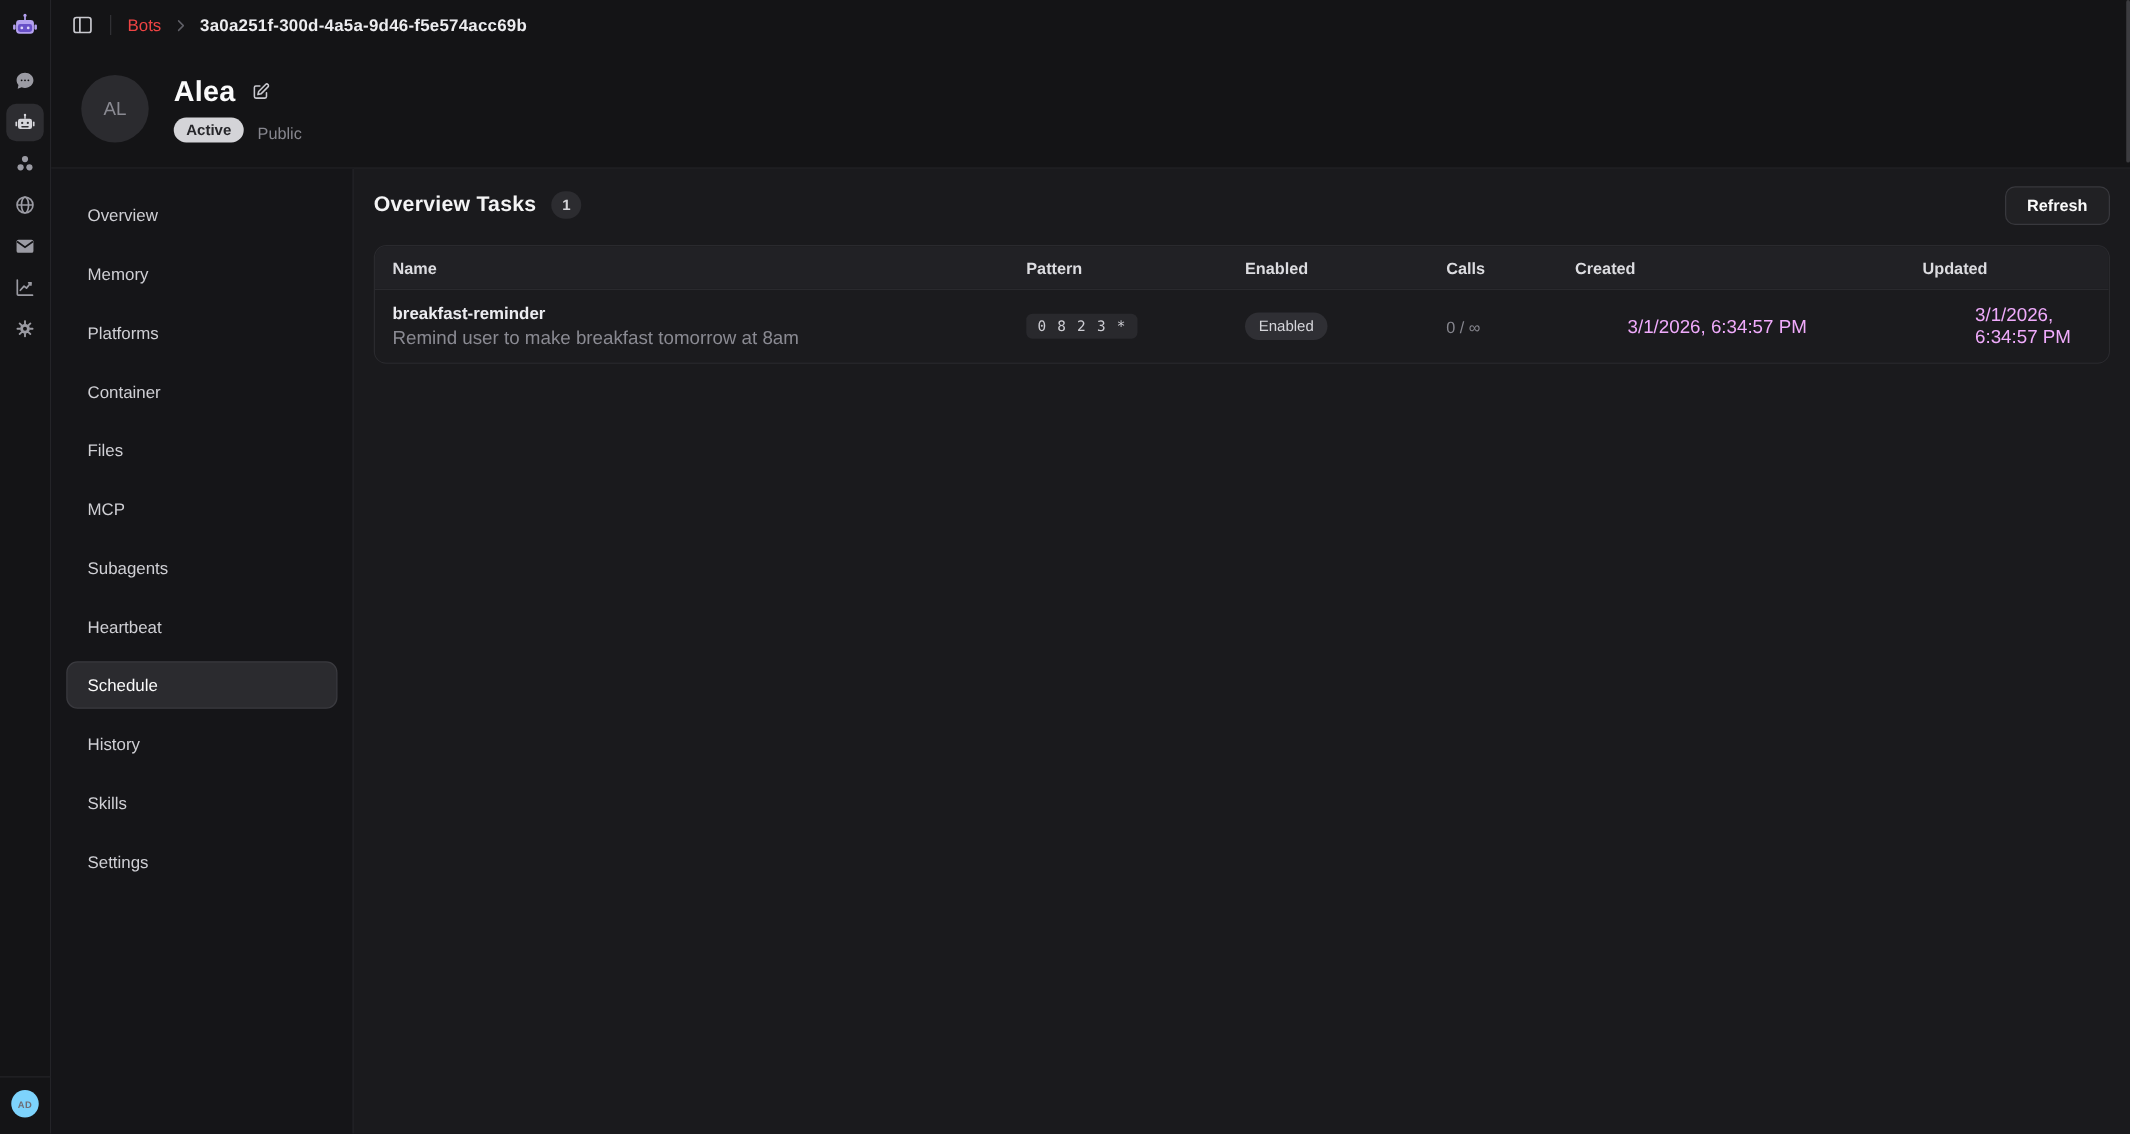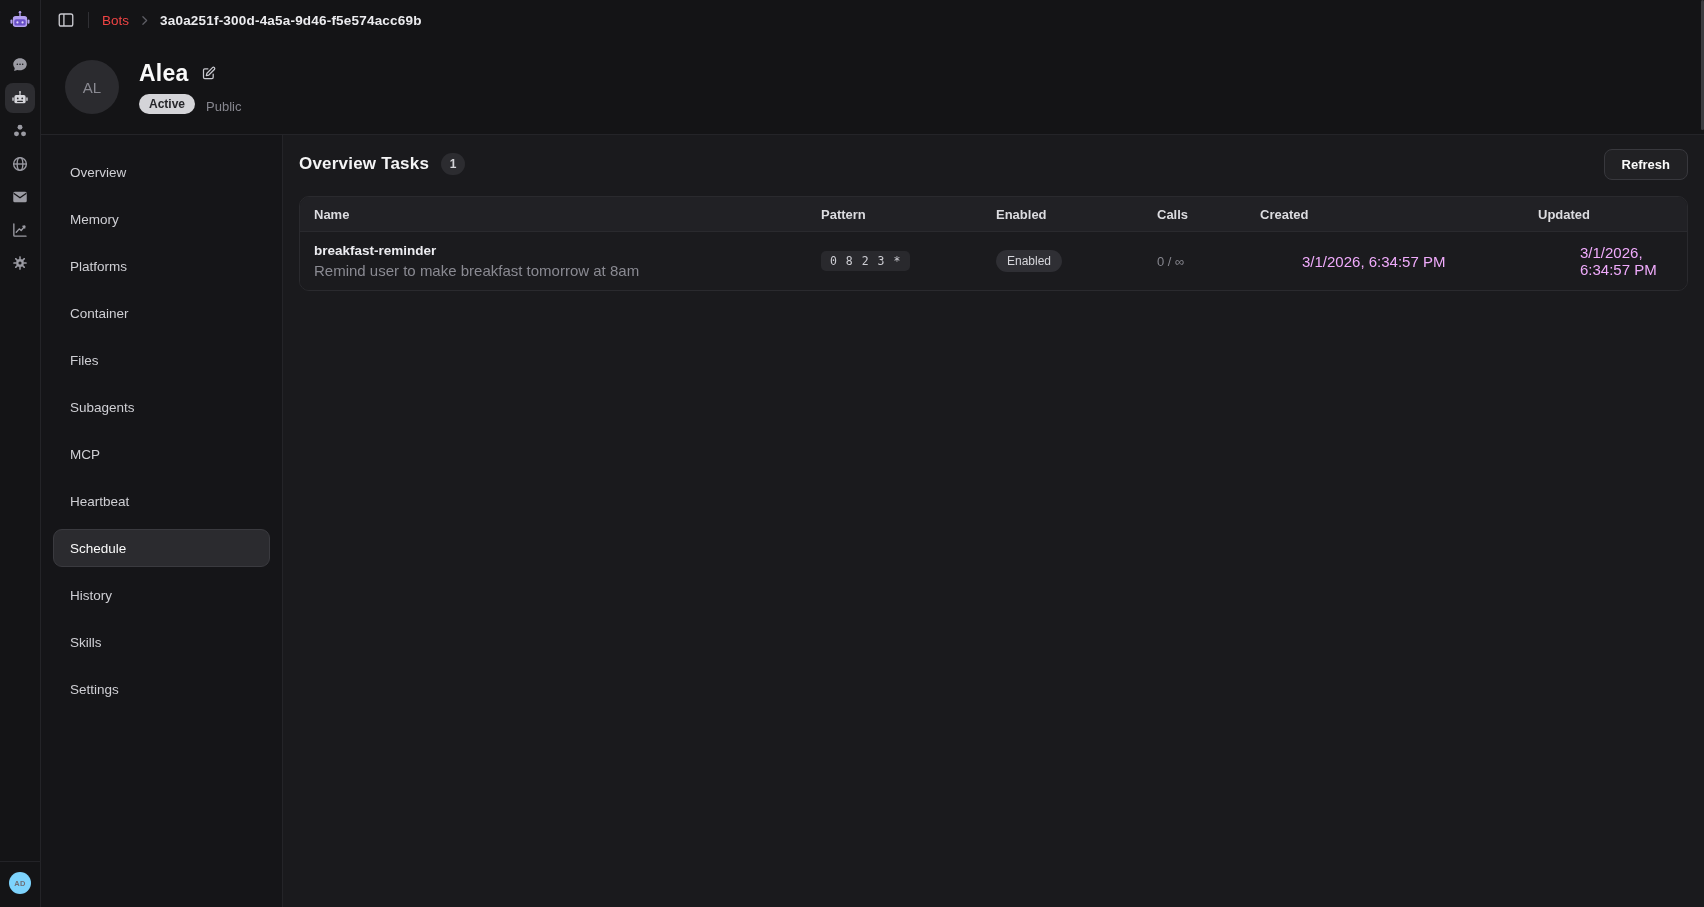--- a/index.html
+++ b/index.html
@@ -252,22 +252,22 @@
     </div>
 
     <div class="body-row">
 
       <div class="sidebar">
         <div class="side-item">Overview</div>
         <div class="side-item">Memory</div>
         <div class="side-item">Platforms</div>
         <div class="side-item">Container</div>
         <div class="side-item">Files</div>
+        <div class="side-item">MCP</div>
         <div class="side-item">Subagents</div>
-        <div class="side-item">MCP</div>
         <div class="side-item">Heartbeat</div>
         <div class="side-item active">Schedule</div>
         <div class="side-item">History</div>
         <div class="side-item">Skills</div>
         <div class="side-item">Settings</div>
       </div>
 
       <div class="main">
         <div class="main-head">
           <div class="main-head-left">

